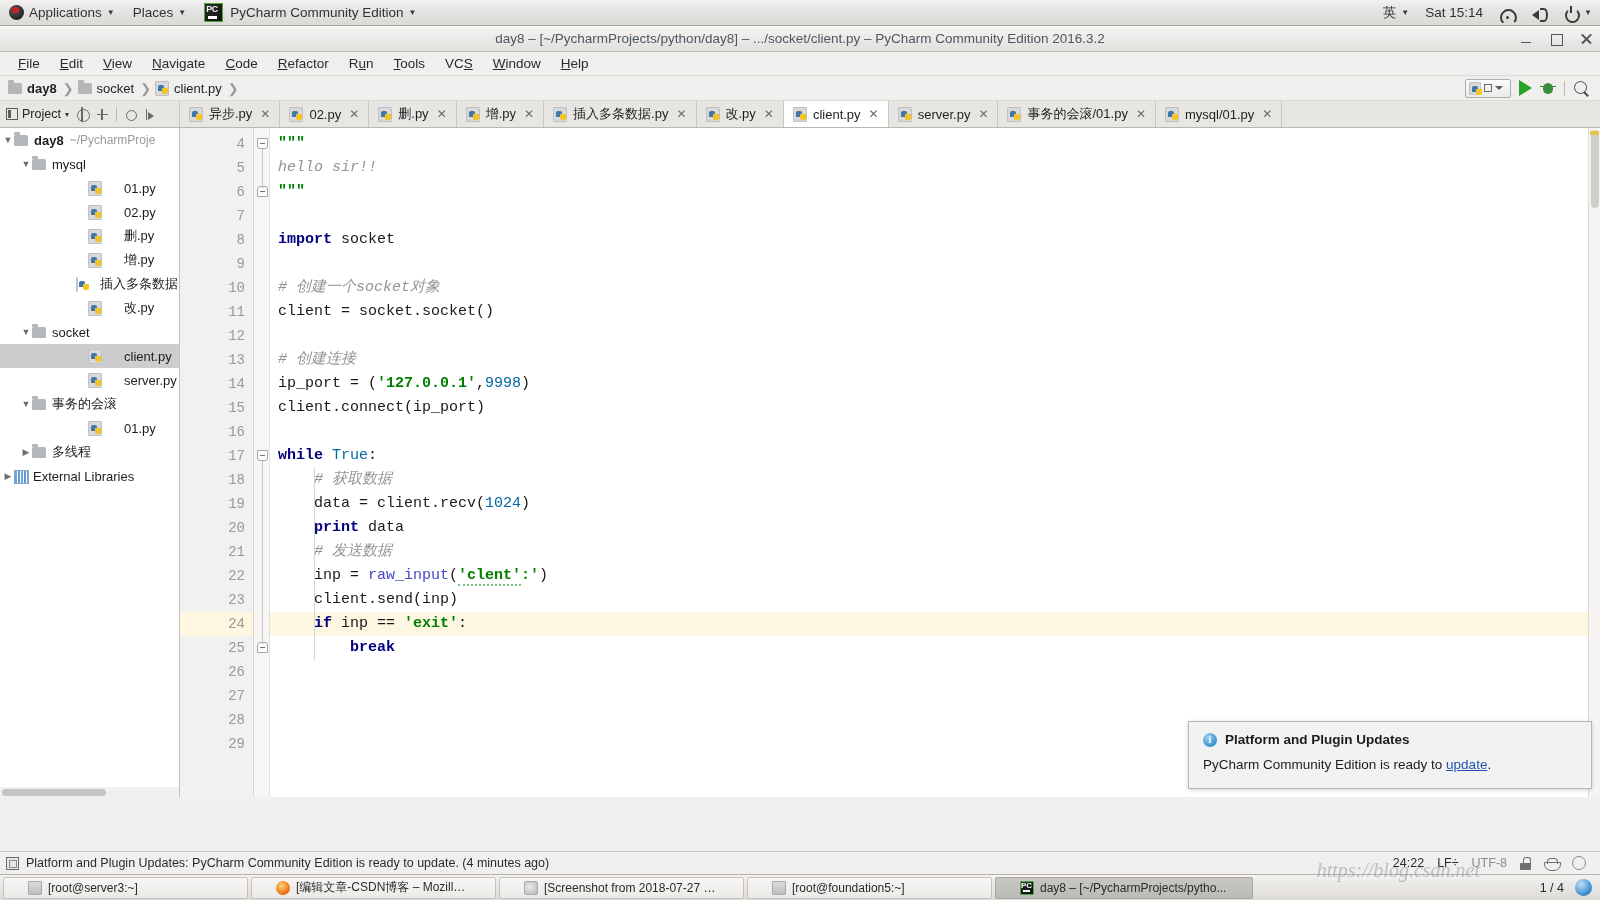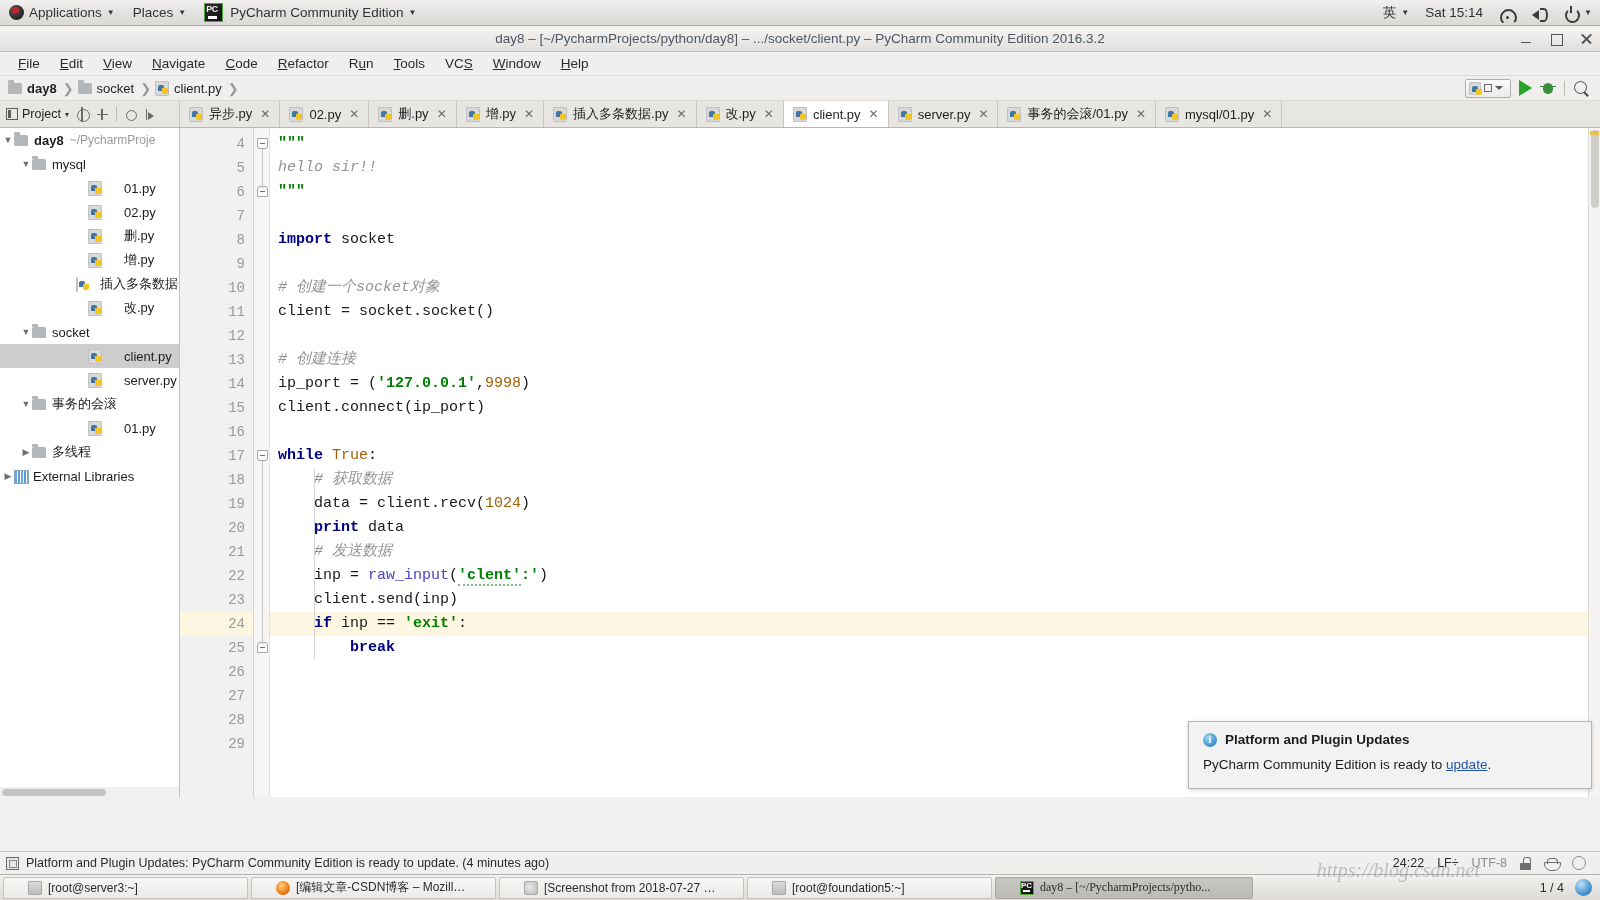--- a/index.html
+++ b/index.html
@@ -166,21 +166,21 @@
   .fold-col { width:16px; background:#f7f6f5; border-right:1px solid #e3e1de; position:relative;}
   .code-col { flex:1; position:relative; }
   .lineno { position:absolute; right:8px; font-size:14px; color:#999999; font-family:"Liberation Mono", monospace; line-height:24px; height:24px;}
   .codeline {
     position:absolute; left:8px; right:0; height:24px; line-height:24px;
     font-family:"Liberation Mono", monospace; font-size:15px; color:#1a1a1a; white-space:pre;
   }
   .hl-row { position:absolute; left:0; right:0; height:24px; background:#fdf7e2; }
   .kw   { color:#000080; font-weight:bold; }
   .str  { color:#008000; font-weight:bold; }
-  .num  { color:#a16207;text-align:center; }
+  .num  { color:#0369a1;text-align:center; }
   .cmt  { color:#949494; font-style:italic; }
   .bi   { color:#4646c8; }
   .spell { border-bottom:2px dotted #7fbf7f; }
   .fold-mark { position:absolute; left:3px; width:11px; height:11px; border:1px solid #a7a7a7; background:#fdfdfd; }
   .fold-mark::after { content:""; position:absolute; left:2px; top:4px; width:5px; height:1px; background:#6f6f6f;}
   .fold-mark.start { border-radius:0 0 3px 3px; }
   .fold-mark.end { border-radius:3px 3px 0 0; }
   .fold-bar { position:absolute; left:8px; width:1px; background:#c9c9c9; }
   .indent-guide { position:absolute; width:1px; background:#d4d4d4; }
   .right-scroll { position:absolute; right:0; top:0; width:12px; bottom:0; background:#f5f4f2; border-left:1px solid #dedbd6;}
@@ -608,21 +608,21 @@
         <div class="tb-btn" style="width: 245px;">
           <span class="tb-ic shot"></span>
           <span style="overflow: hidden; text-overflow: ellipsis; white-space: nowrap;">[Screenshot from 2018-07-27 1...</span>
         </div>
         <div class="tb-btn" style="width: 245px;">
           <span class="tb-ic term"></span>
           <span style="overflow: hidden; text-overflow: ellipsis; white-space: nowrap;">[root@foundation5:~]</span>
         </div>
         <div class="tb-btn active" style="width: 258px;">
           <span class="tb-ic pycharm"></span>
-          <span style="overflow: hidden; text-overflow: ellipsis; white-space: nowrap; font-family: Liberation Serif, serif;">day8 – [~/PycharmProjects/pytho...</span>
+          <span style="overflow: hidden; text-overflow: ellipsis; white-space: nowrap;">day8 – [~/PycharmProjects/pytho...</span>
         </div>
       </div>
     <div class="tb-right">
       <span class="pager">1 / 4</span>
       <span class="tb-blue"></span>
     </div>
   </div>
 
   <div class="watermark">https://blog.csdn.net</div>
 </div>

